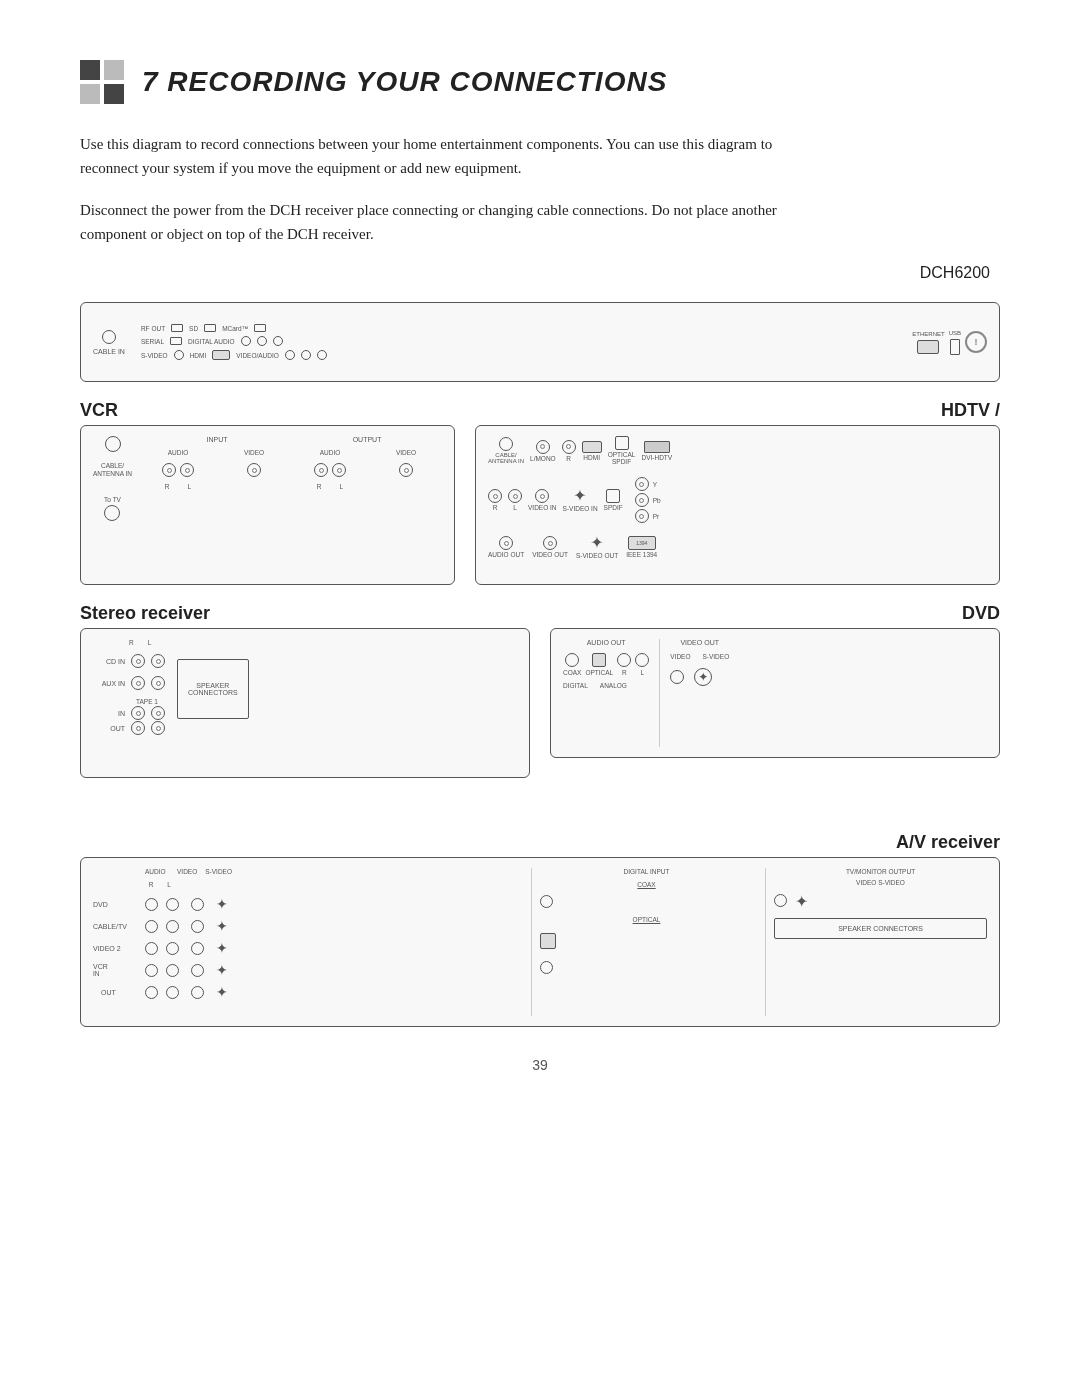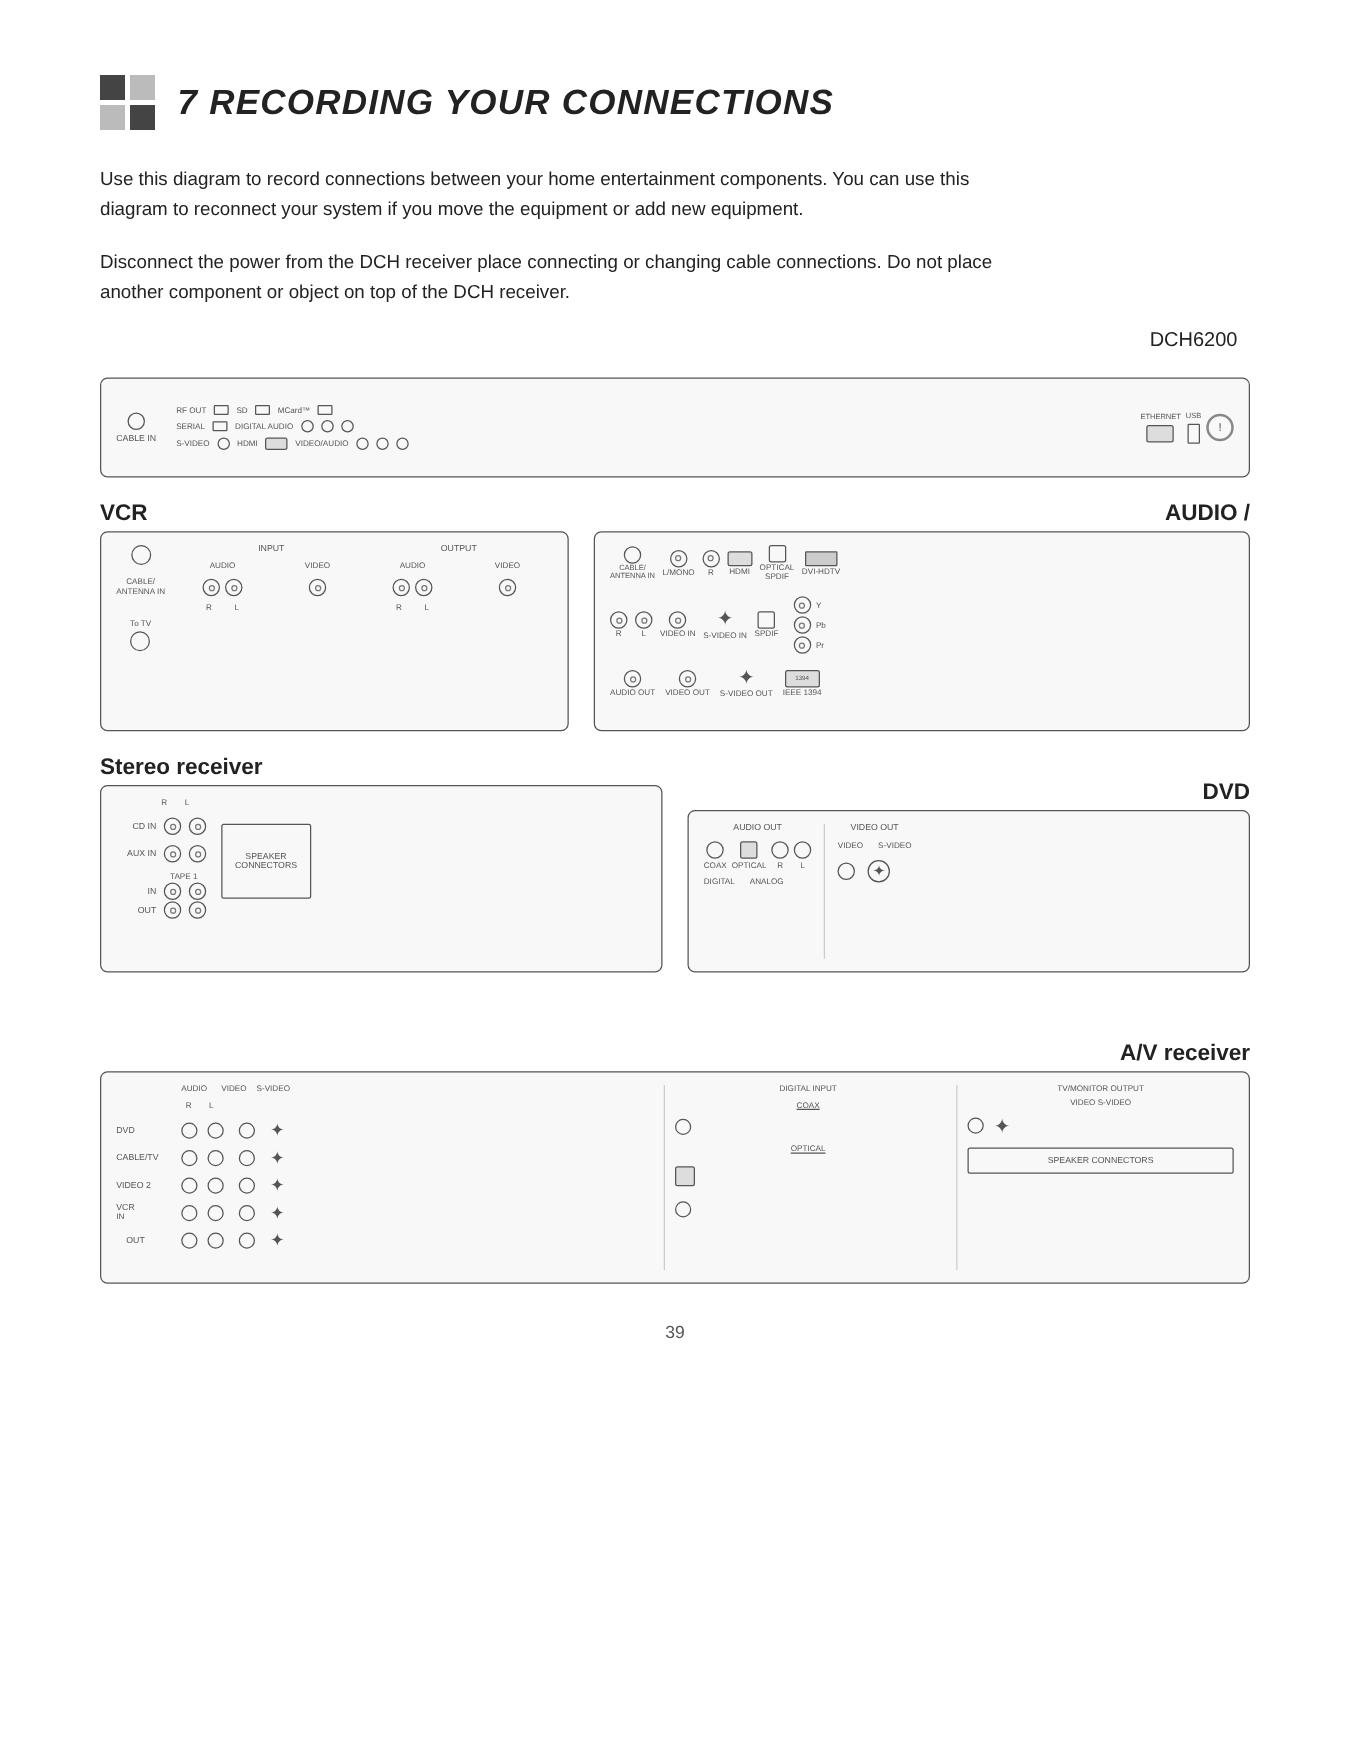--- a/index.html
+++ b/index.html
@@ -36,20 +36,21 @@
       font-weight: 900;
       letter-spacing: 1px;
       text-transform: uppercase;
     }
 
     .intro-text {
       margin-bottom: 18px;
       font-size: 15px;
       line-height: 1.6;
       max-width: 720px;
+      font-family: Liberation Serif, serif;
     }
 
     
     .dch-section {
       display: flex;
       flex-direction: column;
       align-items: flex-end;
       margin-bottom: 18px;
     }
     .dch-label {
@@ -254,21 +255,21 @@
       flex-direction: column;
       align-items: center;
       gap: 1px;
     }
 
     
     .bottom-row {
       display: flex;
       gap: 20px;
       margin-bottom: 18px;
-      align-items: flex-end;
+      align-items: flex-start;
     }
     .stereo-section { flex: 1; }
     .dvd-section { flex: 1; }
 
     
     .stereo-box {
       min-height: 150px;
       display: flex;
       gap: 12px;
       align-items: flex-start;
@@ -569,21 +570,21 @@
             </div>
             <div style="flex:1;"></div>
           </div>
         </div>
       </div>
     </div>
   </div>
 
   <div class="device-section hdtv-section">
     <div class="hdtv-label-group">
-      <div class="hdtv-label-top">AUDIO /</div>
+      <div class="hdtv-label-top">HDTV /</div>
     </div>
     <div class="device-box hdtv-box">
 
       <div style="display:flex;gap:6px;align-items:center;flex-wrap:wrap;">
         <div style="display:flex;flex-direction:column;align-items:center;gap:1px;">
           <div class="hdtv-port-circle"></div>
           <div style="font-size:6px;color:#555;text-align:center;">CABLE/<br>ANTENNA IN</div>
         </div>
         <div style="display:flex;flex-direction:column;align-items:center;gap:1px;">
           <div class="hdtv-port-circle-inner">

